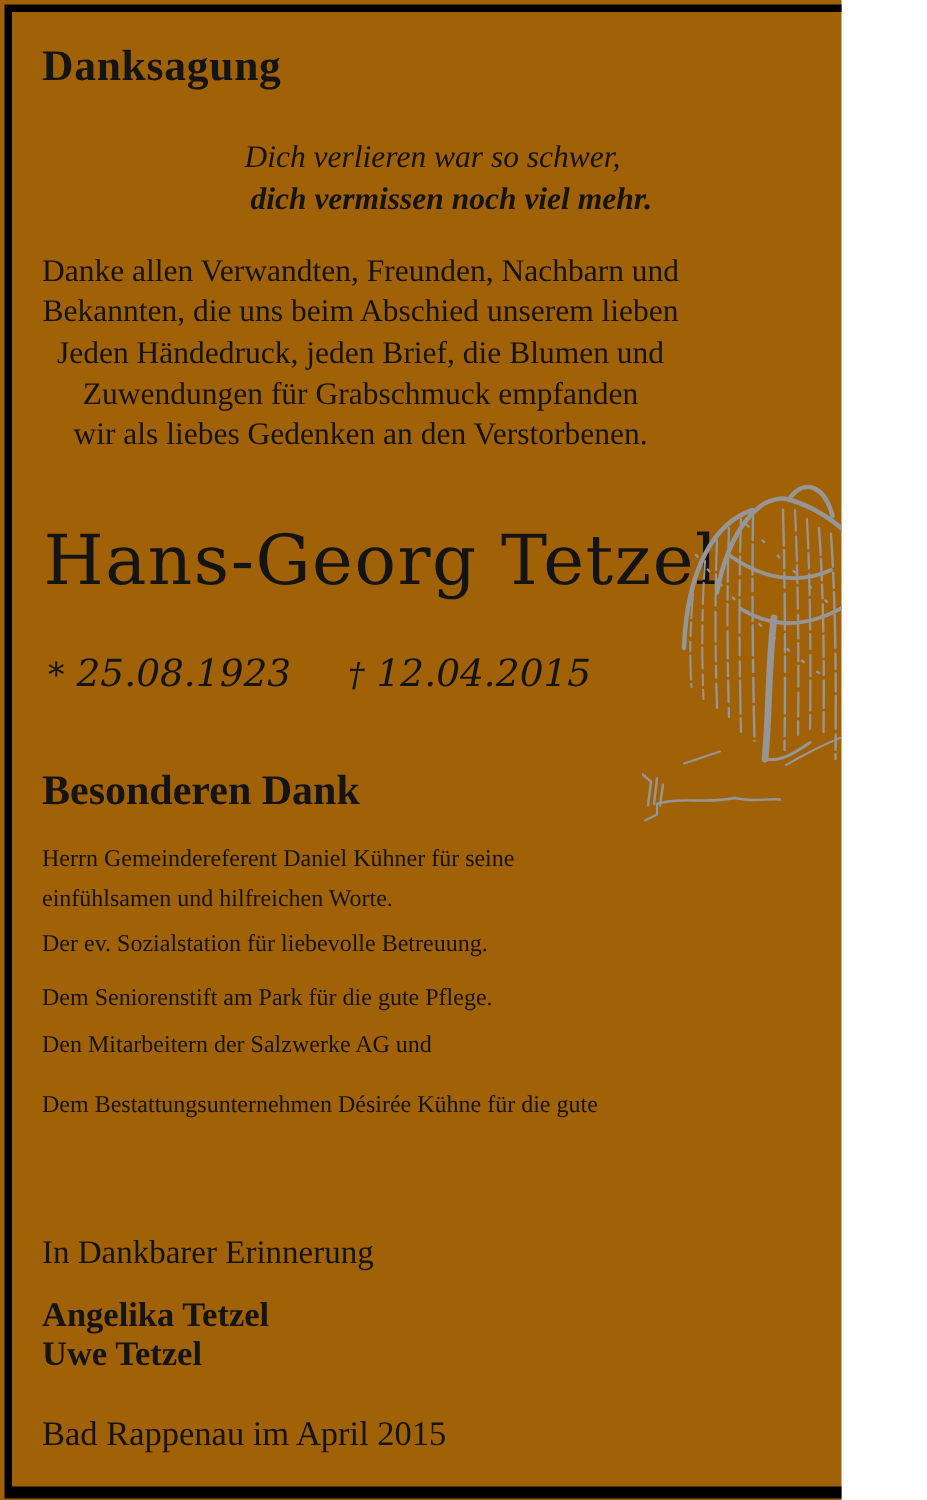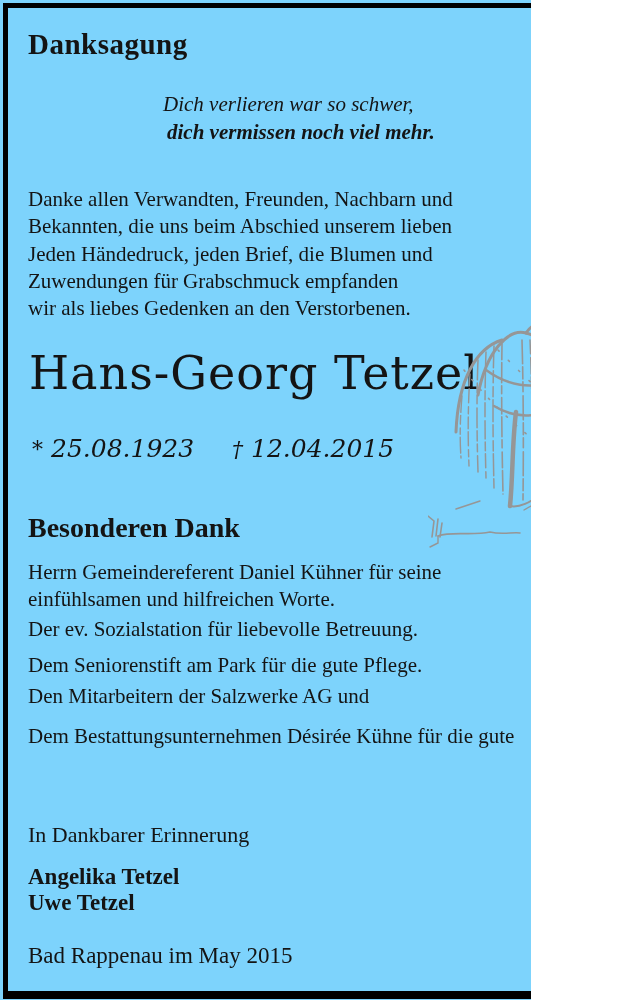--- a/index.html
+++ b/index.html
@@ -2,27 +2,26 @@
 <html><head>
 <meta charset="utf-8">
 <style>
   html, body {
     margin: 0;
     padding: 0;
     background: #ffffff;
   }
   #page {
     position: relative;
-    width: 492px;
+    width: 561px;
     height: 1000px;
-    background: #7dd3fc;
+    background: #a16207;
     overflow: hidden;
     font-family: "Liberation Serif", serif;
     color: #141414;
-    padding-left: 39px;
   }
   
   .frame {
     position: absolute;
     left: 3px;
     top: 3px;
     width: 612px;
     height: 996px;
     box-sizing: border-box;
     border-top: 5px solid #000;
@@ -41,24 +40,25 @@
   .verse {
     left: 163px; top: 90px;
     font-style: italic;
     font-size: 21px;
     line-height: 28px;
     white-space: nowrap;
   }
   .verse .line2 { padding-left: 4px; font-weight: bold; }
 
   .intro {
-    left: 28px; top: 186px;
+    left: 28px; top: 167px;
     font-size: 21px;
     line-height: 27.3px;
     white-space: nowrap;
+    text-align: center;
   }
 
   .deceased-name {
     left: 29px; top: 346px;
     font-family: "DejaVu Serif", serif;
     font-size: 46px;
     letter-spacing: 1px;
     white-space: nowrap;
   }
   .dates {
@@ -72,21 +72,21 @@
   .dates.death { left: 232px; }
   .dates .sym { font-size: 22px; padding-right: 8px; }
 
   .thanks-heading {
     left: 28px; top: 512px;
     font-size: 28px;
     font-weight: bold;
   }
   .thanks-item {
     left: 28px;
-    font-size: 21px;
+    font-size: 16px;
     line-height: 27px;
     white-space: nowrap;
   }
   .t0 { top: 559px; }
   .t1 { top: 616px; }
   .t2 { top: 652px; }
   .t3 { top: 683px; }
   .t4 { top: 723px; }
 
   .remembrance {
@@ -161,21 +161,21 @@
     <div>Dem Bestattungsunternehmen Désirée Kühne für die gute</div>
   </div>
 
   <div class="abs remembrance">In Dankbarer Erinnerung</div>
 
   <div class="abs mourners">
     <div>Angelika Tetzel</div>
     <div>Uwe Tetzel</div>
   </div>
 
-  <div class="abs place-date">Bad Rappenau im May 2015</div>
+  <div class="abs place-date">Bad Rappenau im April 2015</div>
 
   <svg class="abs willow" viewBox="0 0 190 280" aria-hidden="true">
     <g stroke="#969696" fill="none" stroke-linecap="round">
 
       <path d="M28,132 C30,80 48,48 74,40" stroke-width="3"></path>
       <path d="M50,95 C58,52 80,28 98,33 C108,18 122,24 127,44" stroke-width="3"></path>
       <path d="M98,33 C122,40 148,60 157,86 C168,102 172,124 170,148" stroke-width="3"></path>
       <path d="M58,70 C80,86 104,90 126,80" stroke-width="2.5"></path>
       <path d="M66,106 C92,122 118,116 142,100" stroke-width="2.5"></path>
       <path d="M158,92 C170,114 176,142 173,168" stroke-width="2.5"></path>

